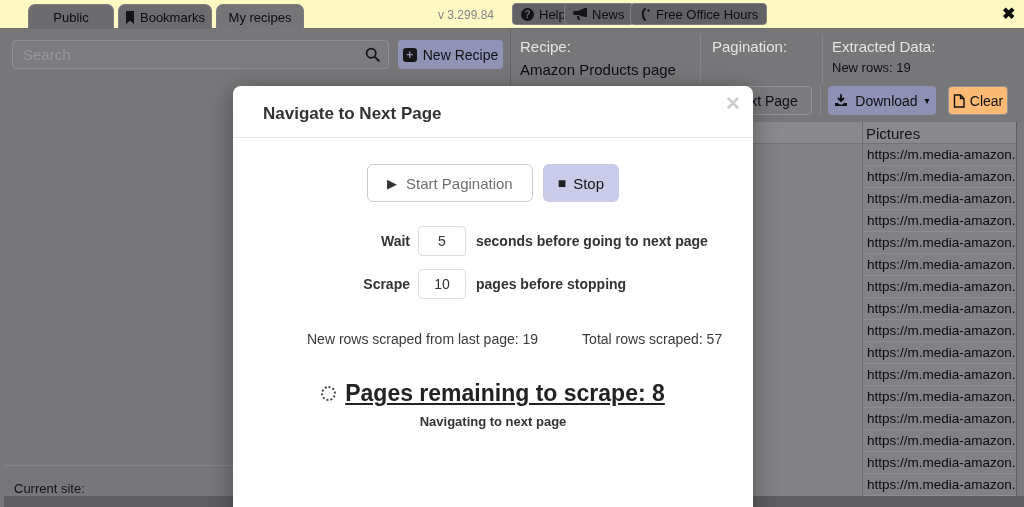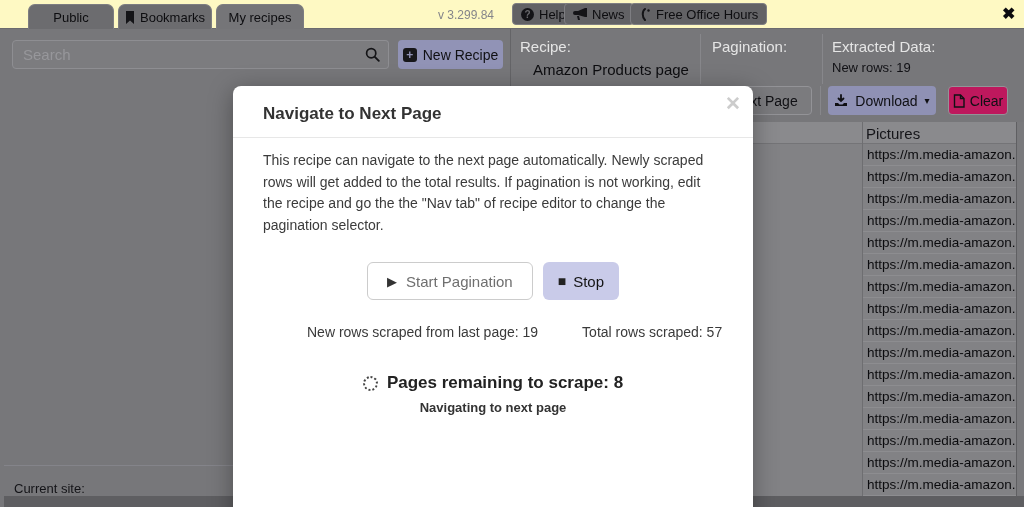--- a/index.html
+++ b/index.html
@@ -46,39 +46,39 @@
     background:#9193b6; border:none; border-radius:4px; display:flex; align-items:center;
     justify-content:center; gap:6px; font-size:14px; color:#101013;
   }
   .plus-box { width:14px; height:14px; background:#17171a; border-radius:3px; color:#9193b6;
     font-size:12px; font-weight:bold; display:flex; align-items:center; justify-content:center; line-height:1; }
   .left-footer-line { position:absolute; left:4px; top:465px; width:506px; height:1px; background:#84848a; }
   .current-site { position:absolute; left:14px; top:481px; font-size:13px; color:#141418; }
   
   .vdiv-main { position:absolute; left:510px; top:29px; width:1px; height:467px; background:#646467; }
   .sec-label { position:absolute; font-size:15px; color:#e5e5e5; }
-  .sec-value { position:absolute; font-size:15px; color:#0d0d10;margin-left:13px; }
+  .sec-value { position:absolute; font-size:15px; color:#0d0d10; }
   .sec-small { position:absolute; font-size:13px; color:#101014;text-align:right; }
   .vdiv-a { position:absolute; left:700px; top:34px; width:1px; height:50px; background:#87878b; }
   .vdiv-b { position:absolute; left:822px; top:34px; width:1px; height:50px; background:#87878b; }
   .vdiv-c { position:absolute; left:820px; top:86px; width:1px; height:29px; background:#87878b; }
   .next-page-btn {
     position:absolute; left:718px; top:86px; width:94px; height:29px;
     background:#7b7b7e; border:1px solid #939397; border-radius:4px;
     display:flex; align-items:center; justify-content:center; font-size:14px; color:#101014;
   }
   .download-btn {
     position:absolute; left:828px; top:86px; width:108px; height:29px;
     background:#8f91b4; border:none; border-radius:4px;
     display:flex; align-items:center; justify-content:center; gap:7px; font-size:14px; color:#0f0f13;
   }
   .caret { font-size:10px; color:#0f0f13; }
   .clear-btn {
     position:absolute; left:948px; top:86px; width:60px; height:29px;
-    background:#be185d; border:1px solid #939397; border-radius:4px;
+    background:#fdba74; border:1px solid #939397; border-radius:4px;
     display:flex; align-items:center; justify-content:center; gap:5px; font-size:14px; color:#101014;
   }
   
   .table-header { position:absolute; left:511px; top:122px; width:505px; height:22px;
     background:#8a8a8d; border-bottom:1px solid #747477; }
   .pictures-header { position:absolute; left:355px; top:3px; font-size:15px; color:#151519; }
   .col-div { position:absolute; left:862px; top:122px; width:1px; height:374px; background:#6e6e71; }
   .rows-wrap { position:absolute; left:863px; top:144px; width:153px; }
   .t-row { height:22px; line-height:22px; background:#828285; border-bottom:1px solid #8d8d90;
     font-size:13.5px; color:#0b0b0e; padding-left:4px; white-space:nowrap; overflow:hidden; }
@@ -106,25 +106,25 @@
     font-size:15px; color:#141414; display:inline-flex; align-items:center; gap:7px;
   }
   .stop-btn .square { color:#222; font-size:14px; }
   .form-row { display:grid; grid-template-columns:155px 48px auto; align-items:center; }
   .form-row.wait { margin-top:24px; }
   .form-row.scrape { margin-top:13px; }
   .form-label { text-align:right; padding-right:8px; font-size:14px; font-weight:bold; color:#333; }
   .form-input { width:48px; height:30px; border:1px solid #ddd; border-radius:4px; text-align:center;
     font-size:14px; color:#333; font-family:"Liberation Sans",sans-serif; }
   .form-suffix { padding-left:10px; font-size:14px; font-weight:bold; color:#333; }
-  .stats-row { margin-top:24px; display:flex; padding-left:44px; gap:44px; font-size:14px; color:#3a3a3a; }
+  .stats-row { margin-top:32px; display:flex; padding-left:44px; gap:44px; font-size:14px; color:#3a3a3a; }
   .spinner-row { margin-top:33px; display:flex; align-items:center; justify-content:center; gap:9px; }
   .spinner { width:15px; height:15px; border:2px dotted #444; border-radius:50%; animation:spin 1.2s linear infinite; }
   @keyframes spin { to { transform:rotate(360deg); } }
-  .pages-remaining { font-size:17px; font-weight:bold; color:#222; }
+  .pages-remaining { font-size:23px; font-weight:bold; color:#222;text-decoration:underline; }
   .nav-status { margin-top:7px; text-align:center; font-size:13px; font-weight:bold; color:#333; }
   .icon-svg { display:block; }
 </style>
 </head>
 <body>
 
 <div class="app">
 
   <div class="topbar">
     <div class="tab tab-public">
@@ -241,33 +241,42 @@
       <div class="t-row">https://m.media-amazon.co</div>
       <div class="t-row">https://m.media-amazon.co</div>
     </div>
   <div class="v-scroll"></div>
   <div class="bottom-strip"></div>
 
   <div class="modal">
     <div class="modal-title">Navigate to Next Page</div>
     <button class="modal-close">✕</button>
     <div class="modal-divider"></div>
-    <p class="modal-desc">This recipe can navigate to the next page automatically. Newly scraped rows will get added to the total results. If pagination is not working, edit the recipe and go the the "Nav tab" of recipe editor to change the pagination selector.</p>
 
     <div class="pag-buttons">
       <button class="start-btn">
         <span class="play">▶</span>
         <span>Start Pagination</span>
       </button>
       <button class="stop-btn">
         <span class="square">■</span>
         <span>Stop</span>
       </button>
     </div>
 
+    <div class="form-row wait">
+      <label class="form-label">Wait</label>
+      <input class="form-input" type="text" value="5" style="">
+      <span class="form-suffix">seconds before going to next page</span>
+    </div>
+    <div class="form-row scrape">
+      <label class="form-label">Scrape</label>
+      <input class="form-input" type="text" value="10" style="">
+      <span class="form-suffix">pages before stopping</span>
+    </div>
 
     <div class="stats-row">
       <span>New rows scraped from last page: 19</span>
       <span>Total rows scraped: 57</span>
     </div>
 
     <div class="spinner-row">
       <span class="spinner"></span>
       <span class="pages-remaining">Pages remaining to scrape: 8</span>
     </div>

